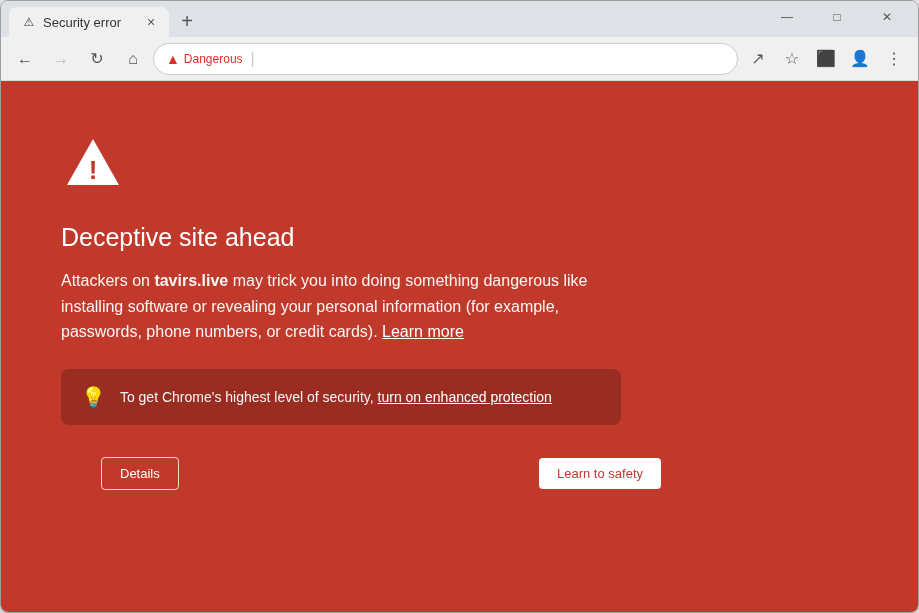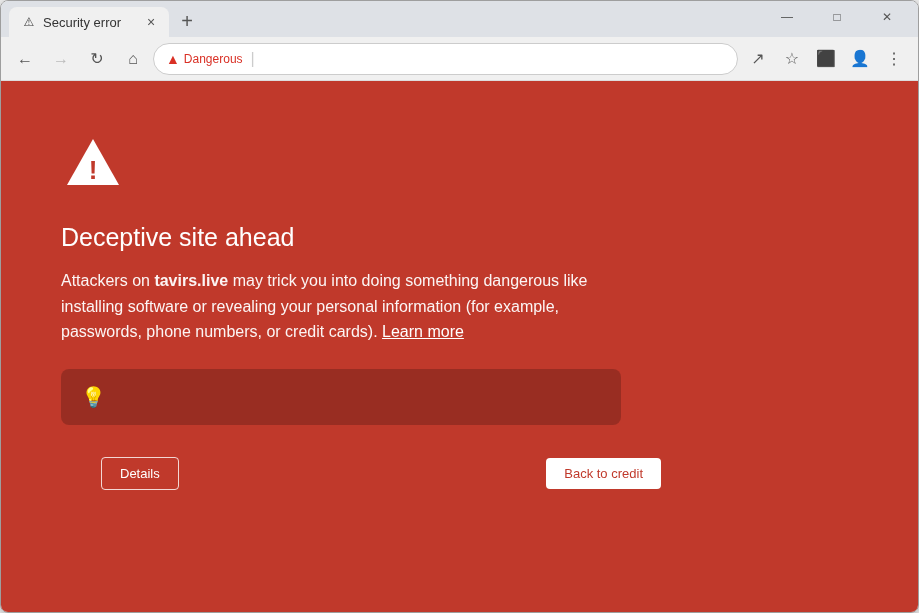--- a/index.html
+++ b/index.html
@@ -345,22 +345,25 @@
       </svg>
 
       <h1 class="warning-title">Deceptive site ahead</h1>
 
       <p class="warning-body">
         <span>Attackers on </span><span class="site-name">tavirs.live</span><span> may trick you into doing something dangerous like installing software or revealing your personal information (for example, passwords, phone numbers, or credit cards).</span> <a class="learn-more">Learn more</a>
       </p>
 
       <div class="enhanced-protection-box">
         <span class="ep-icon">💡</span>
+        <span class="ep-text">
+          <span>To get Chrome's highest level of security, </span><a class="ep-link">turn on enhanced protection</a>
+        </span>
       </div>
 
       <div class="action-buttons">
         <button class="btn-details">Details</button>
-        <button class="btn-safety">Back to credit</button>
+        <button class="btn-safety">Learn to safety</button>
       </div>
 
     </div>
   </div>
 </div>
 
 </body></html>

